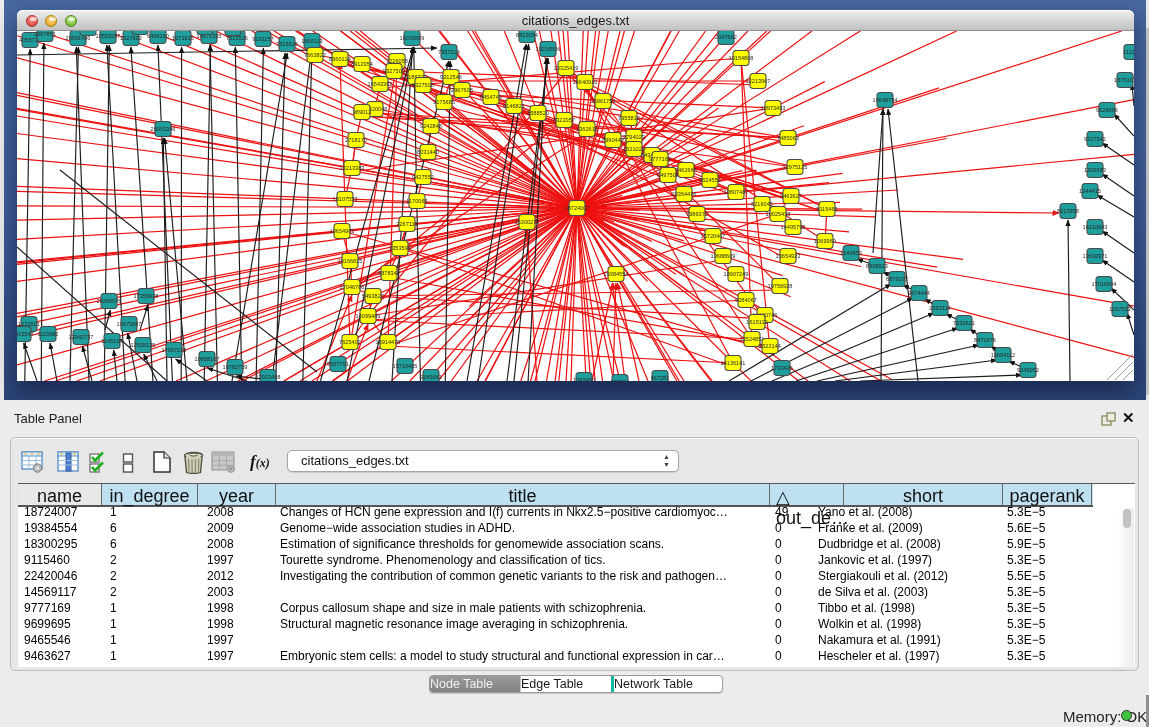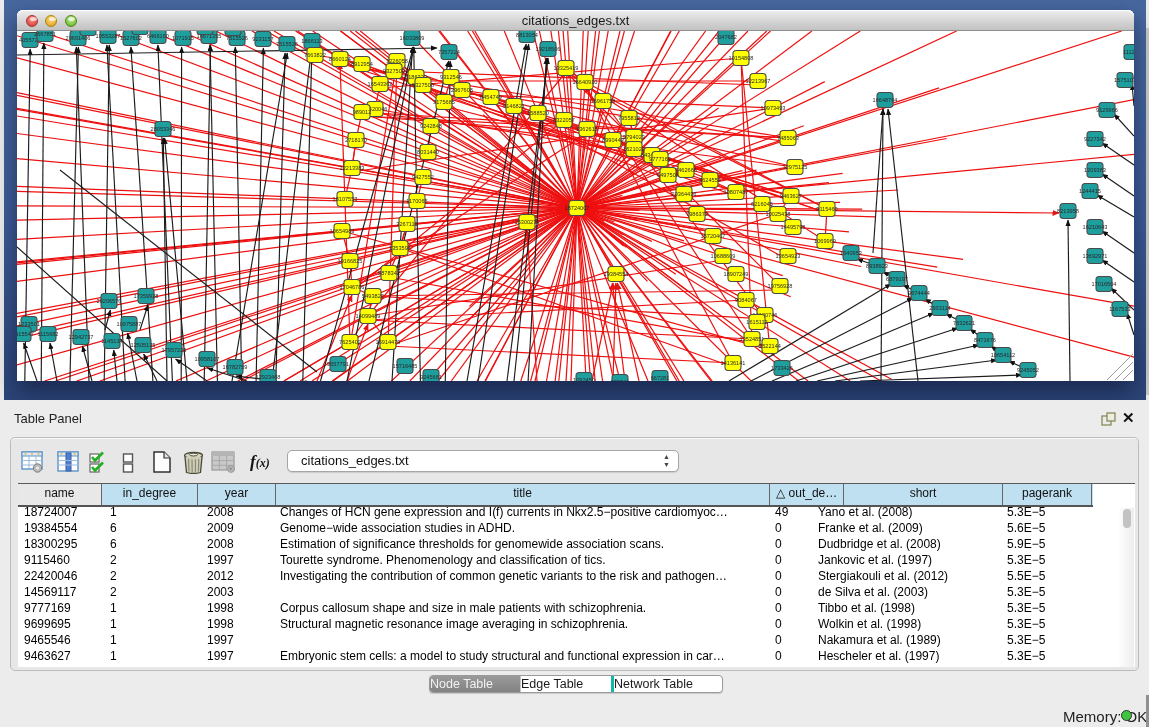--- a/index.html
+++ b/index.html
@@ -25,21 +25,21 @@
 #closex{position:absolute;left:1122px;top:409px;font-size:15px;font-weight:bold;color:#111}
 #inner{position:absolute;left:10px;top:437px;width:1129px;height:234px;
  background:#e7e7e7;border:1px solid #bcbcbc;border-radius:5px;
  box-shadow:inset 0 1px 0 rgba(255,255,255,.8)}
 .ticon{position:absolute;top:451px}
 #combo{position:absolute;left:287px;top:450px;width:392px;height:22px;background:#fff;
  border:1px solid #a6a6a6;border-radius:5px;box-shadow:0 1px 1px rgba(0,0,0,.12);
  font-size:13px;color:#111;line-height:20px;padding-left:13px}
 #combo .st{position:absolute;right:8px;top:2px;font-size:7px;color:#444;line-height:8px;text-align:center}
 #thead{position:absolute;z-index:2;left:18px;top:484px;width:1075px;height:23px;background:#bfe0f1;
- border-bottom:2px solid #555;font-size:12px;color:#111}
+ border-bottom:2px solid #555;font-size:18px;color:#111}
 #thead span{position:absolute;top:0;text-align:center;border-right:1px solid #666;height:21px;padding-top:2px}
 #tbl{position:absolute;left:18px;top:483px;width:1117px;height:184px;background:#fff;z-index:1;border-top:1px solid #5a5a5a}
 #sbar{position:absolute;z-index:3;left:1119px;top:508px;width:15px;height:159px;background:linear-gradient(90deg,#fdfdfd,#ededed)}
 #sbar i{position:absolute;left:3.5px;top:1px;width:8px;height:19px;border-radius:4px;background:#c3c3c3}
 .tr{position:absolute;z-index:2;left:18px;width:1117px;height:16px;font-size:12px;color:#000;white-space:nowrap}
 .tr span{position:absolute;top:0;overflow:hidden}
 .c0{left:6px;width:80px}.c1{left:92px;width:92px}.c2{left:189px;width:75px}
 .c3{left:262px;width:488px}.c4{left:757px;width:70px}
 .c5{left:800px;width:170px;text-align:left}.c6{left:989px;width:100px}
 #tabs{position:absolute;left:429px;top:675px;width:294px;height:18px;background:#fff;
@@ -771,21 +771,21 @@
     <span class="c3">Structural magnetic resonance image averaging in schizophrenia.</span>
     <span class="c4">0</span>
     <span class="c5">Wolkin et al. (1998)</span>
     <span class="c6">5.3E−5</span>
   </div>
 <div class="tr" style="top:633px">
     <span class="c0">9465546</span>
     <span class="c1">1</span>
     <span class="c2">1997</span>
     <span class="c4">0</span>
-    <span class="c5">Nakamura et al. (1989)</span>
+    <span class="c5">Nakamura et al. (1991)</span>
     <span class="c6">5.3E−5</span>
   </div>
 <div class="tr" style="top:649px">
     <span class="c0">9463627</span>
     <span class="c1">1</span>
     <span class="c2">1997</span>
     <span class="c3">Embryonic stem cells: a model to study structural and functional expression in car…</span>
     <span class="c4">0</span>
     <span class="c5">Hescheler et al. (1997)</span>
     <span class="c6">5.3E−5</span>

